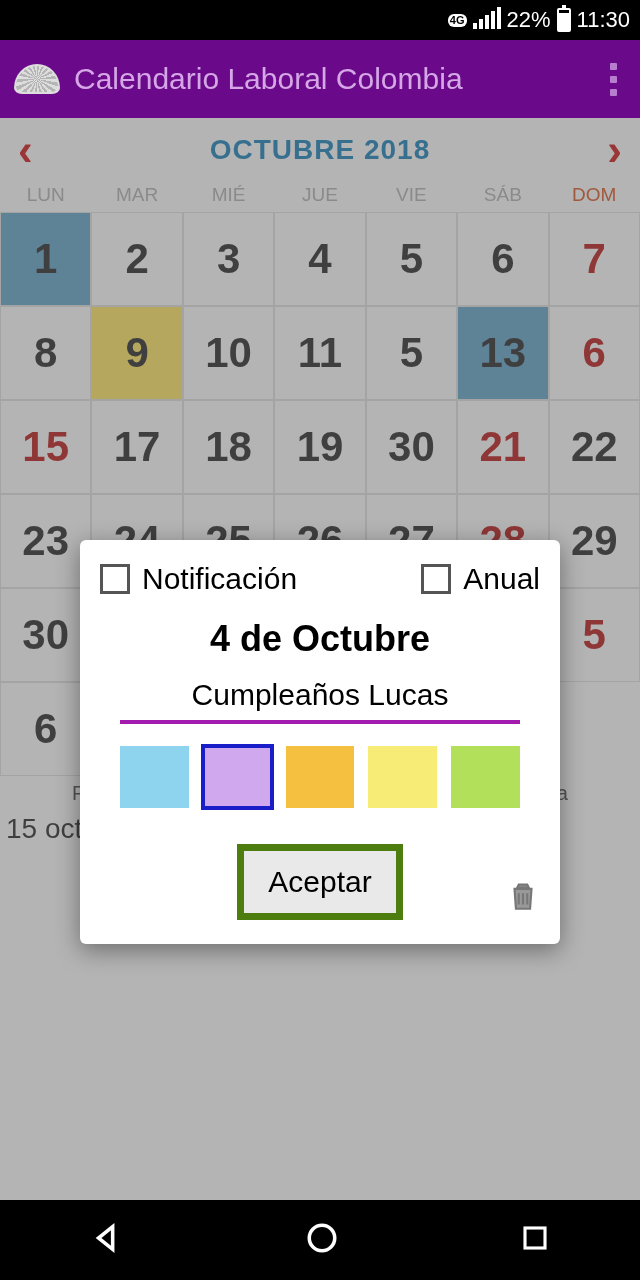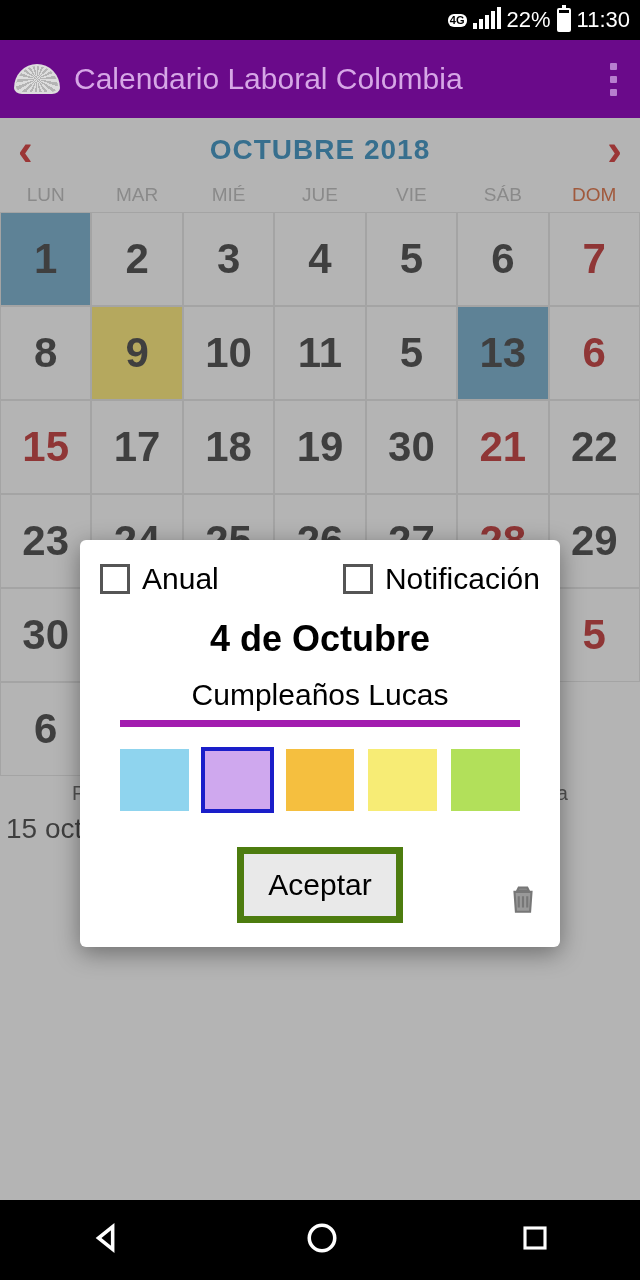--- a/index.html
+++ b/index.html
@@ -77,21 +77,21 @@
     position:absolute; left:80px; right:80px; top:422px;
     background:#fff; border-radius:6px; padding:22px 20px 24px;
     box-shadow:0 6px 24px rgba(0,0,0,.4);
   }
   .dlg-row1{ display:flex; justify-content:space-between; align-items:center; font-size:30px;}
   .chk{ display:flex; align-items:center; gap:12px;}
   .chkbox{ width:30px; height:30px; border:3px solid #555;}
   .dlg-date{ text-align:center; font-size:36px; font-weight:600; margin:22px 0 12px;}
   .dlg-input-wrap{ padding:0 20px;}
   .dlg-input{
-    width:100%; border:none; border-bottom:7px solid #a21caf;
+    width:100%; border:none; border-bottom:4px solid #a21caf;
     font-size:30px; text-align:center; padding:6px 4px 8px; outline:none;
     background:transparent;
   }
   .swatches{ display:flex; justify-content:space-between; gap:14px; padding:22px 20px 10px;}
   .swatch{ flex:1; height:62px;}
   .sw1{ background:#8fd4ee;}
   .sw2{ background:#cfa8ee; outline:4px solid #1a1ec9; outline-offset:-2px;}
   .sw3{ background:#f5bf3f;}
   .sw4{ background:#f7ec75;}
   .sw5{ background:#b2e05a;}
@@ -200,25 +200,25 @@
 
   <div class="hint">Pulsación prolongada sobre un día para incluir una nota</div>
   <div class="note-line">15 oct. 2018: Día de la Raza</div>
 
   <div class="scrim"></div>
 
   <div class="dialog">
     <div class="dlg-row1">
       <label class="chk">
         <span class="chkbox"></span>
-        <span>Anual</span>
+        <span>Notificación</span>
       </label>
       <label class="chk">
         <span class="chkbox"></span>
-        <span>Notificación</span>
+        <span>Anual</span>
       </label>
     </div>
     <div class="dlg-date">4 de Octubre</div>
     <div class="dlg-input-wrap">
       <input class="dlg-input" value="Cumpleaños Lucas" style="">
     </div>
     <div class="swatches">
       <div class="swatch sw1"></div>
       <div class="swatch sw2"></div>
       <div class="swatch sw3"></div>

